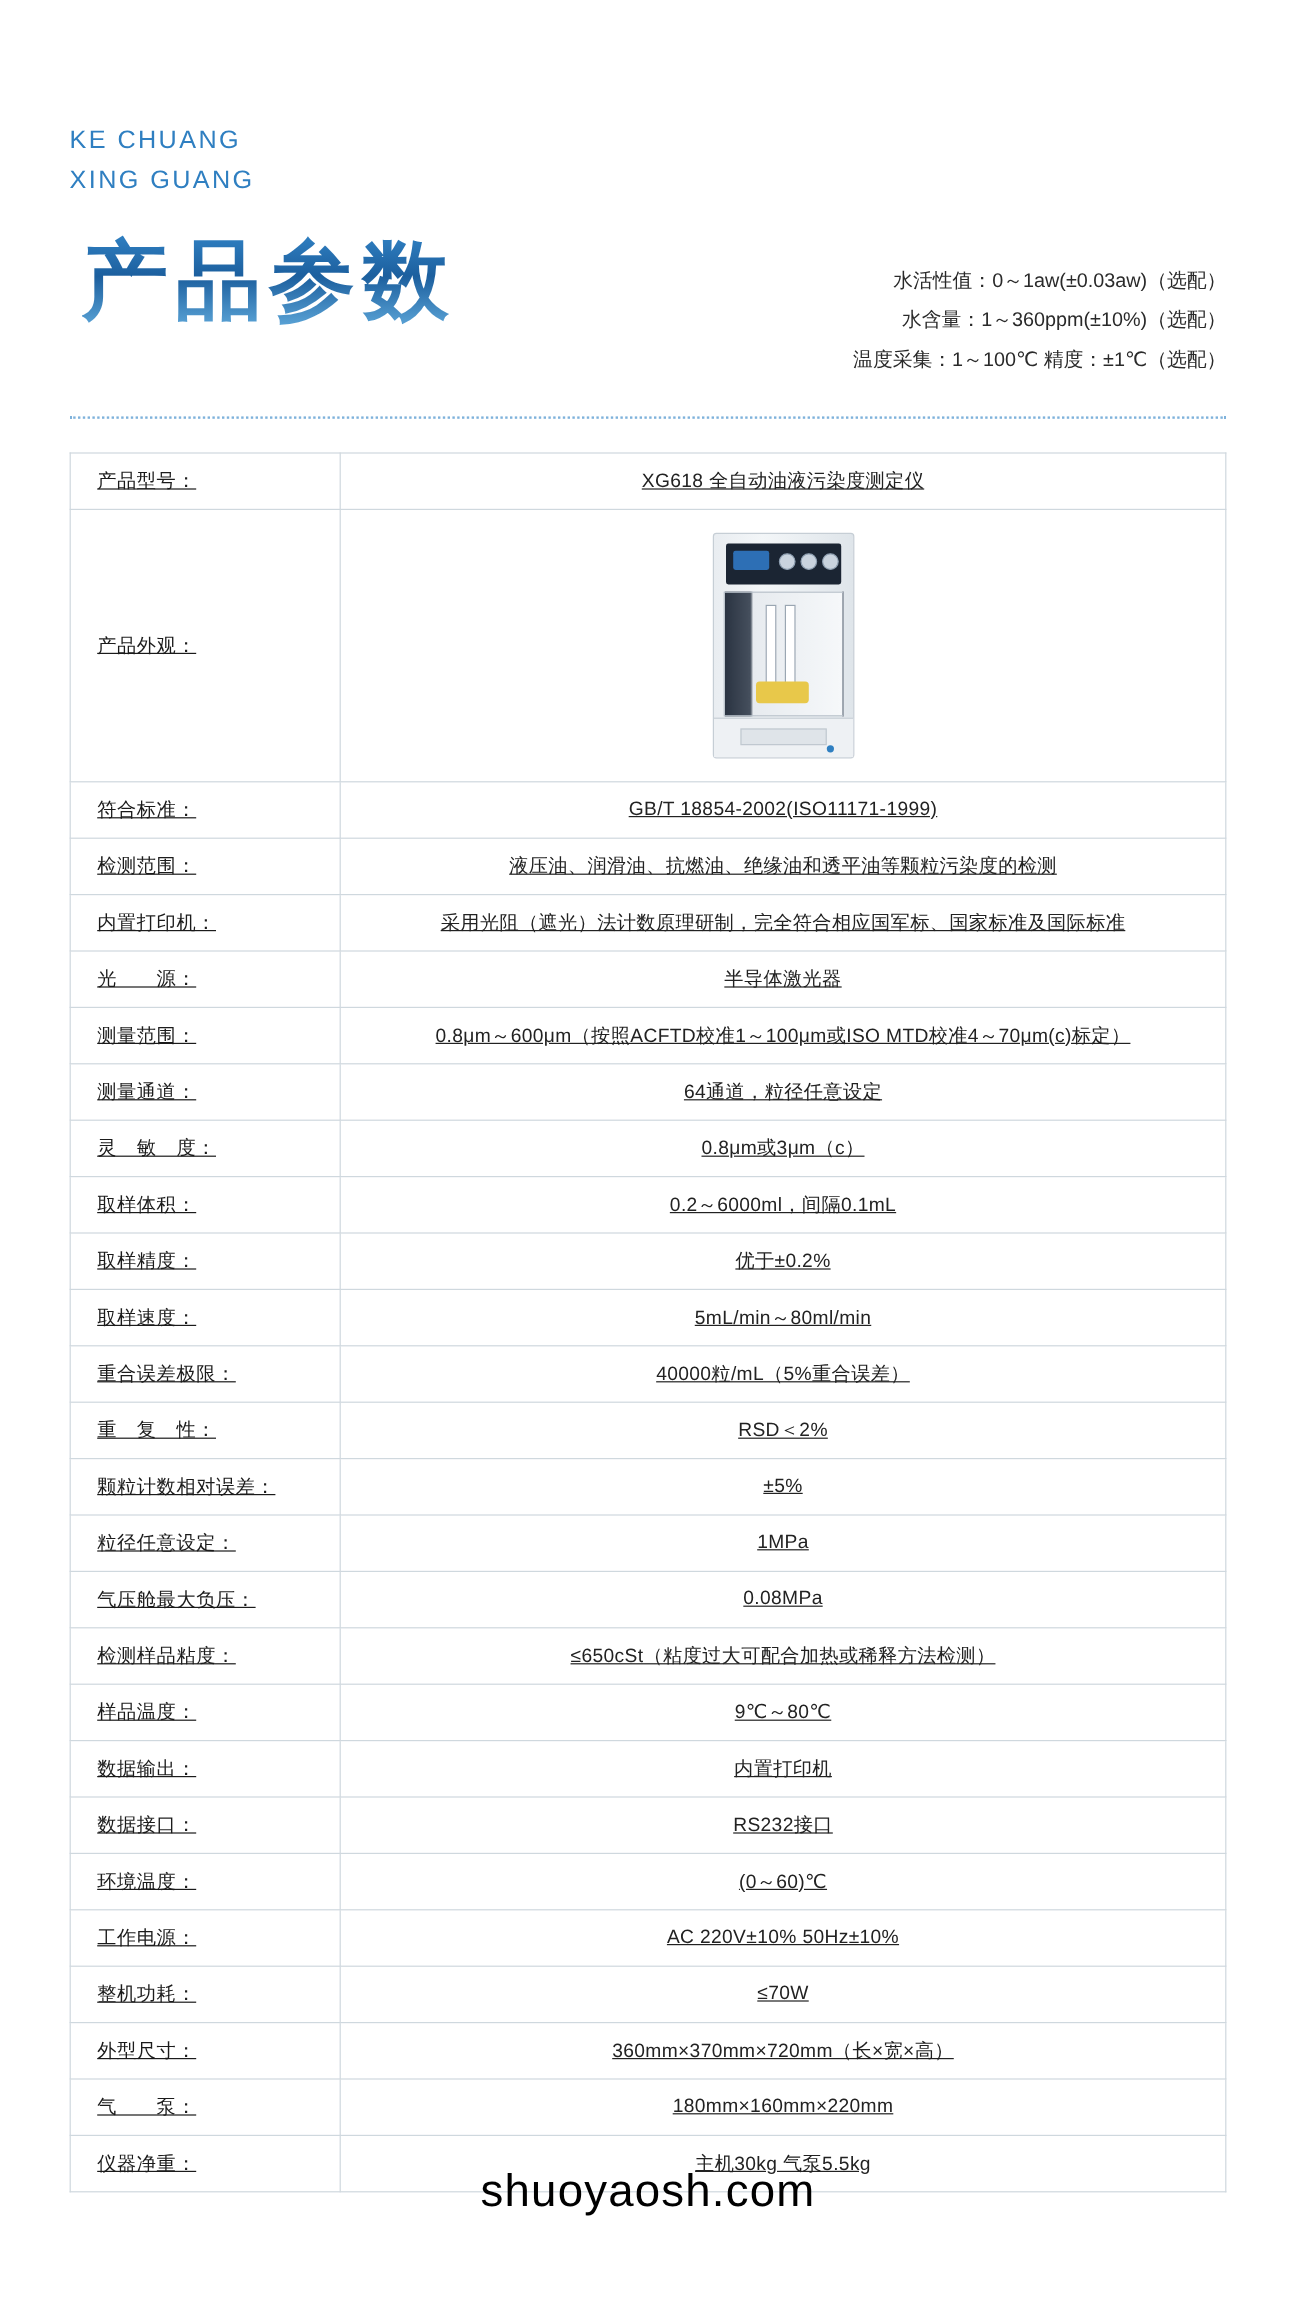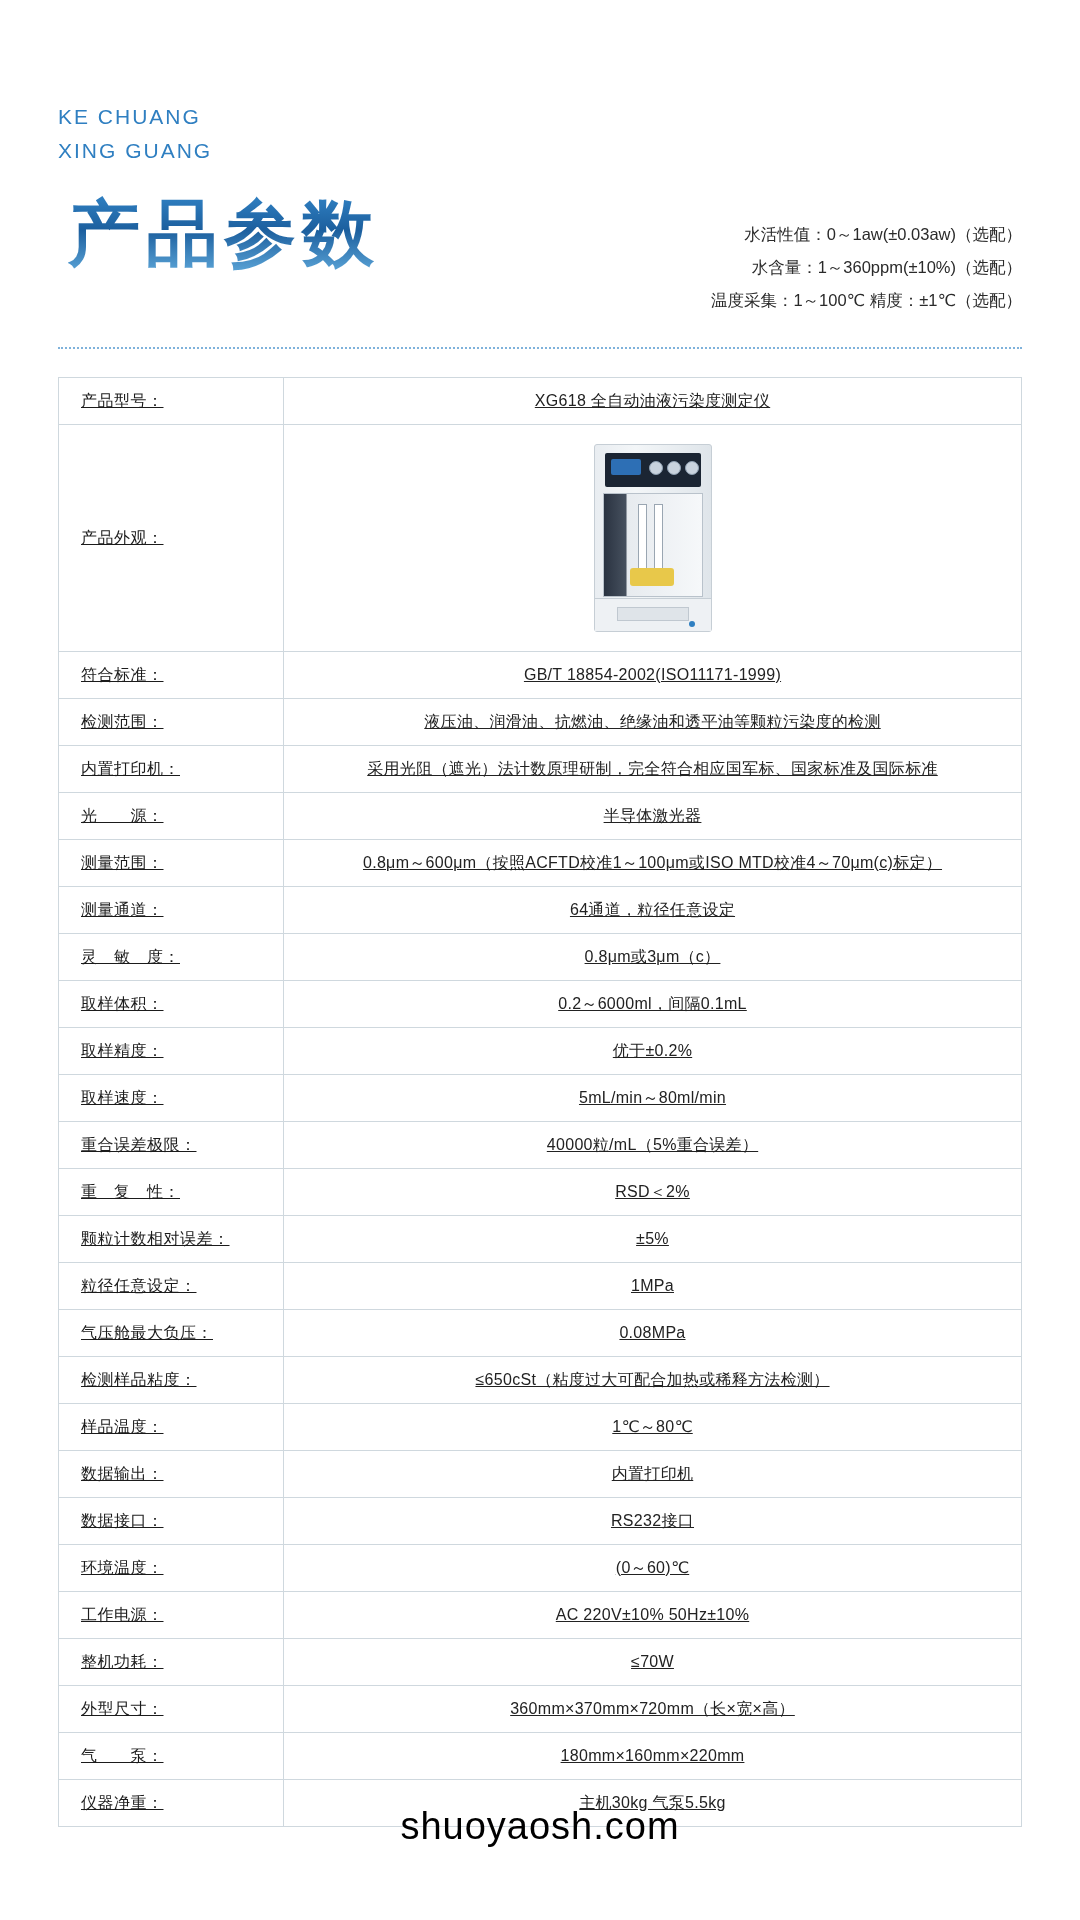--- a/index.html
+++ b/index.html
@@ -314,21 +314,21 @@
       <tr>
         <td class="label">气压舱最大负压：</td>
         <td class="value">0.08MPa</td>
       </tr>
       <tr>
         <td class="label">检测样品粘度：</td>
         <td class="value">≤650cSt（粘度过大可配合加热或稀释方法检测）</td>
       </tr>
       <tr>
         <td class="label">样品温度：</td>
-        <td class="value">1℃～80℃</td>
+        <td class="value">9℃～80℃</td>
       </tr>
       <tr>
         <td class="label">数据输出：</td>
         <td class="value">内置打印机</td>
       </tr>
       <tr>
         <td class="label">数据接口：</td>
         <td class="value">RS232接口</td>
       </tr>
       <tr>

